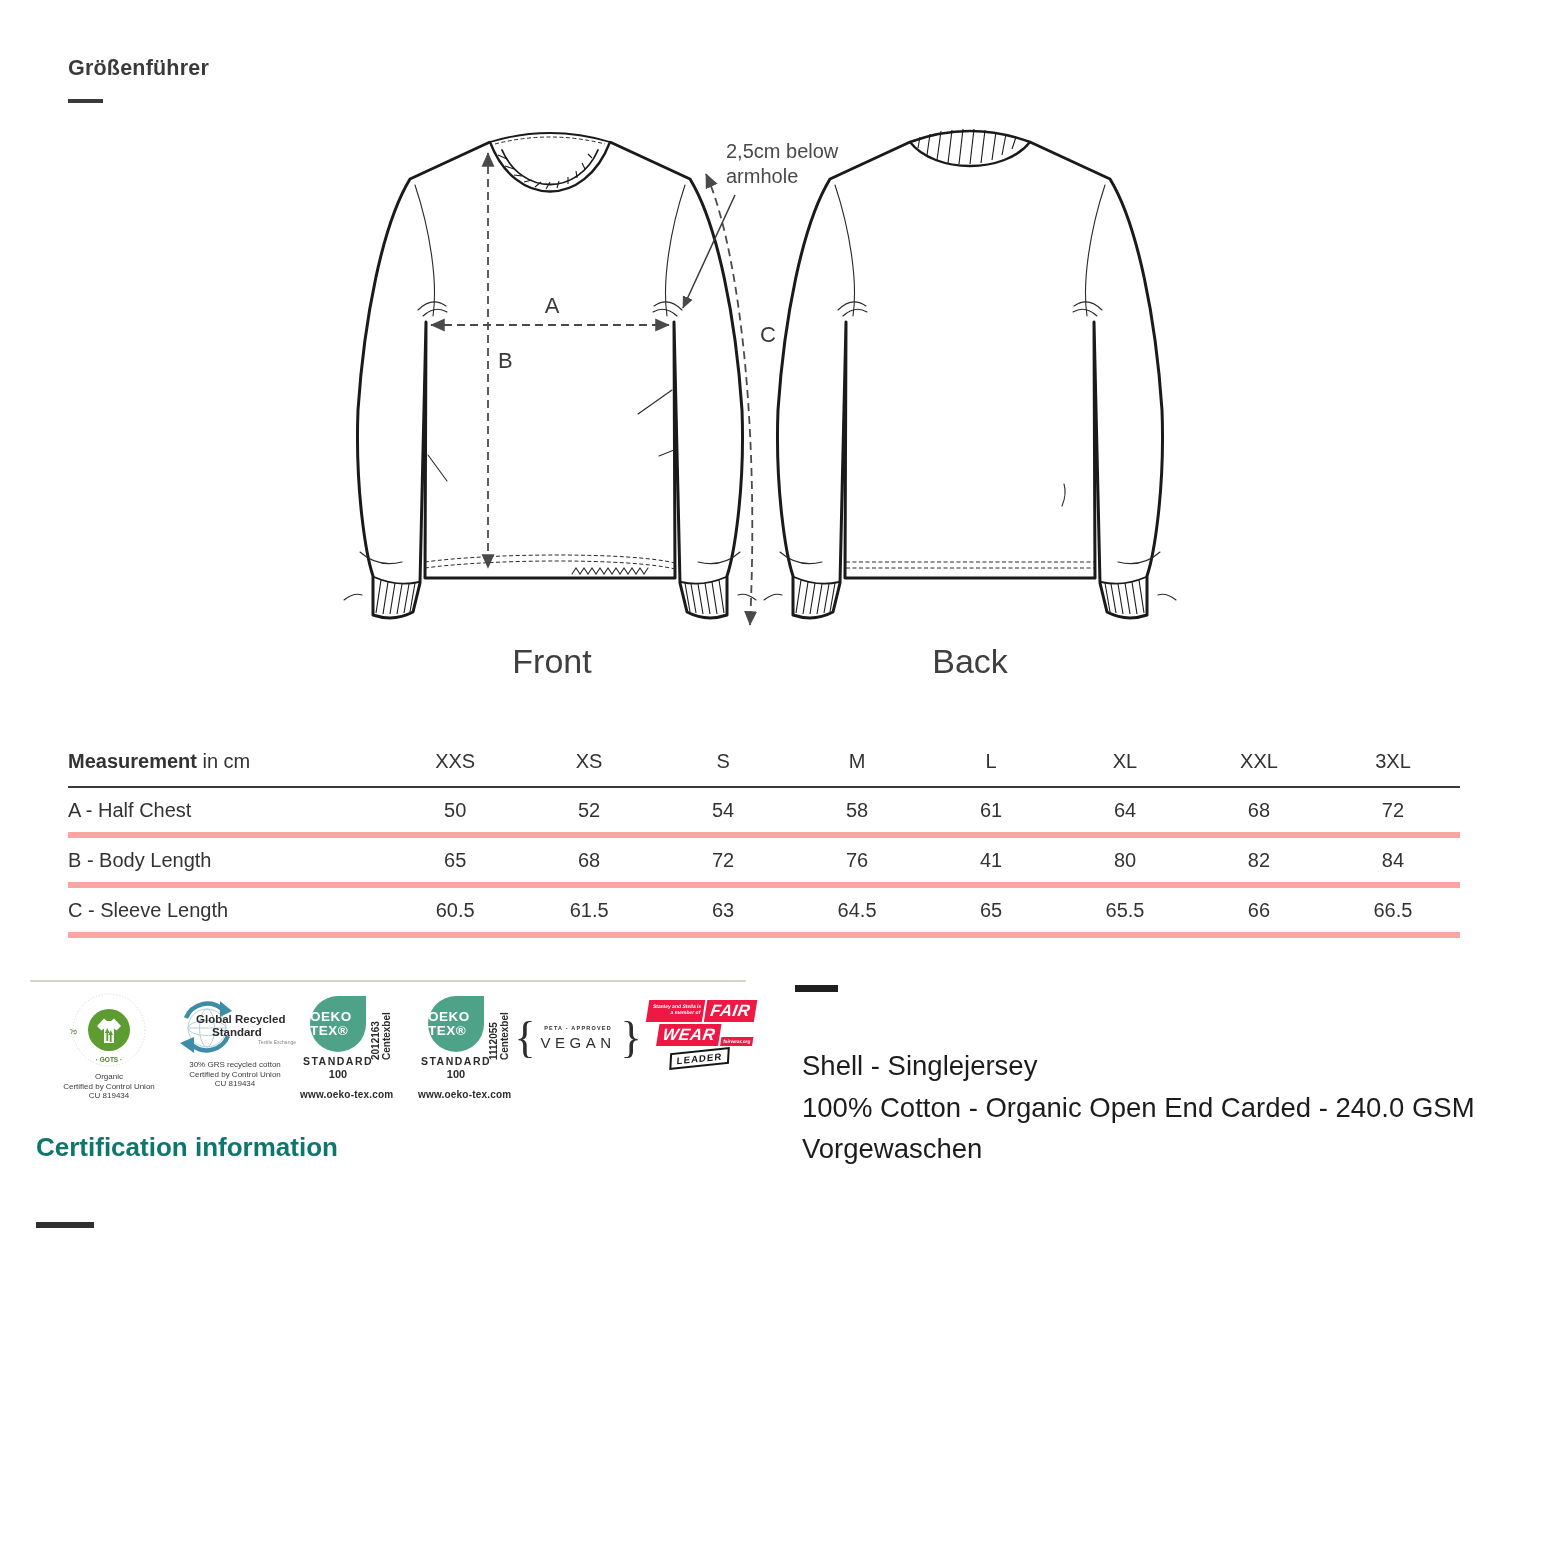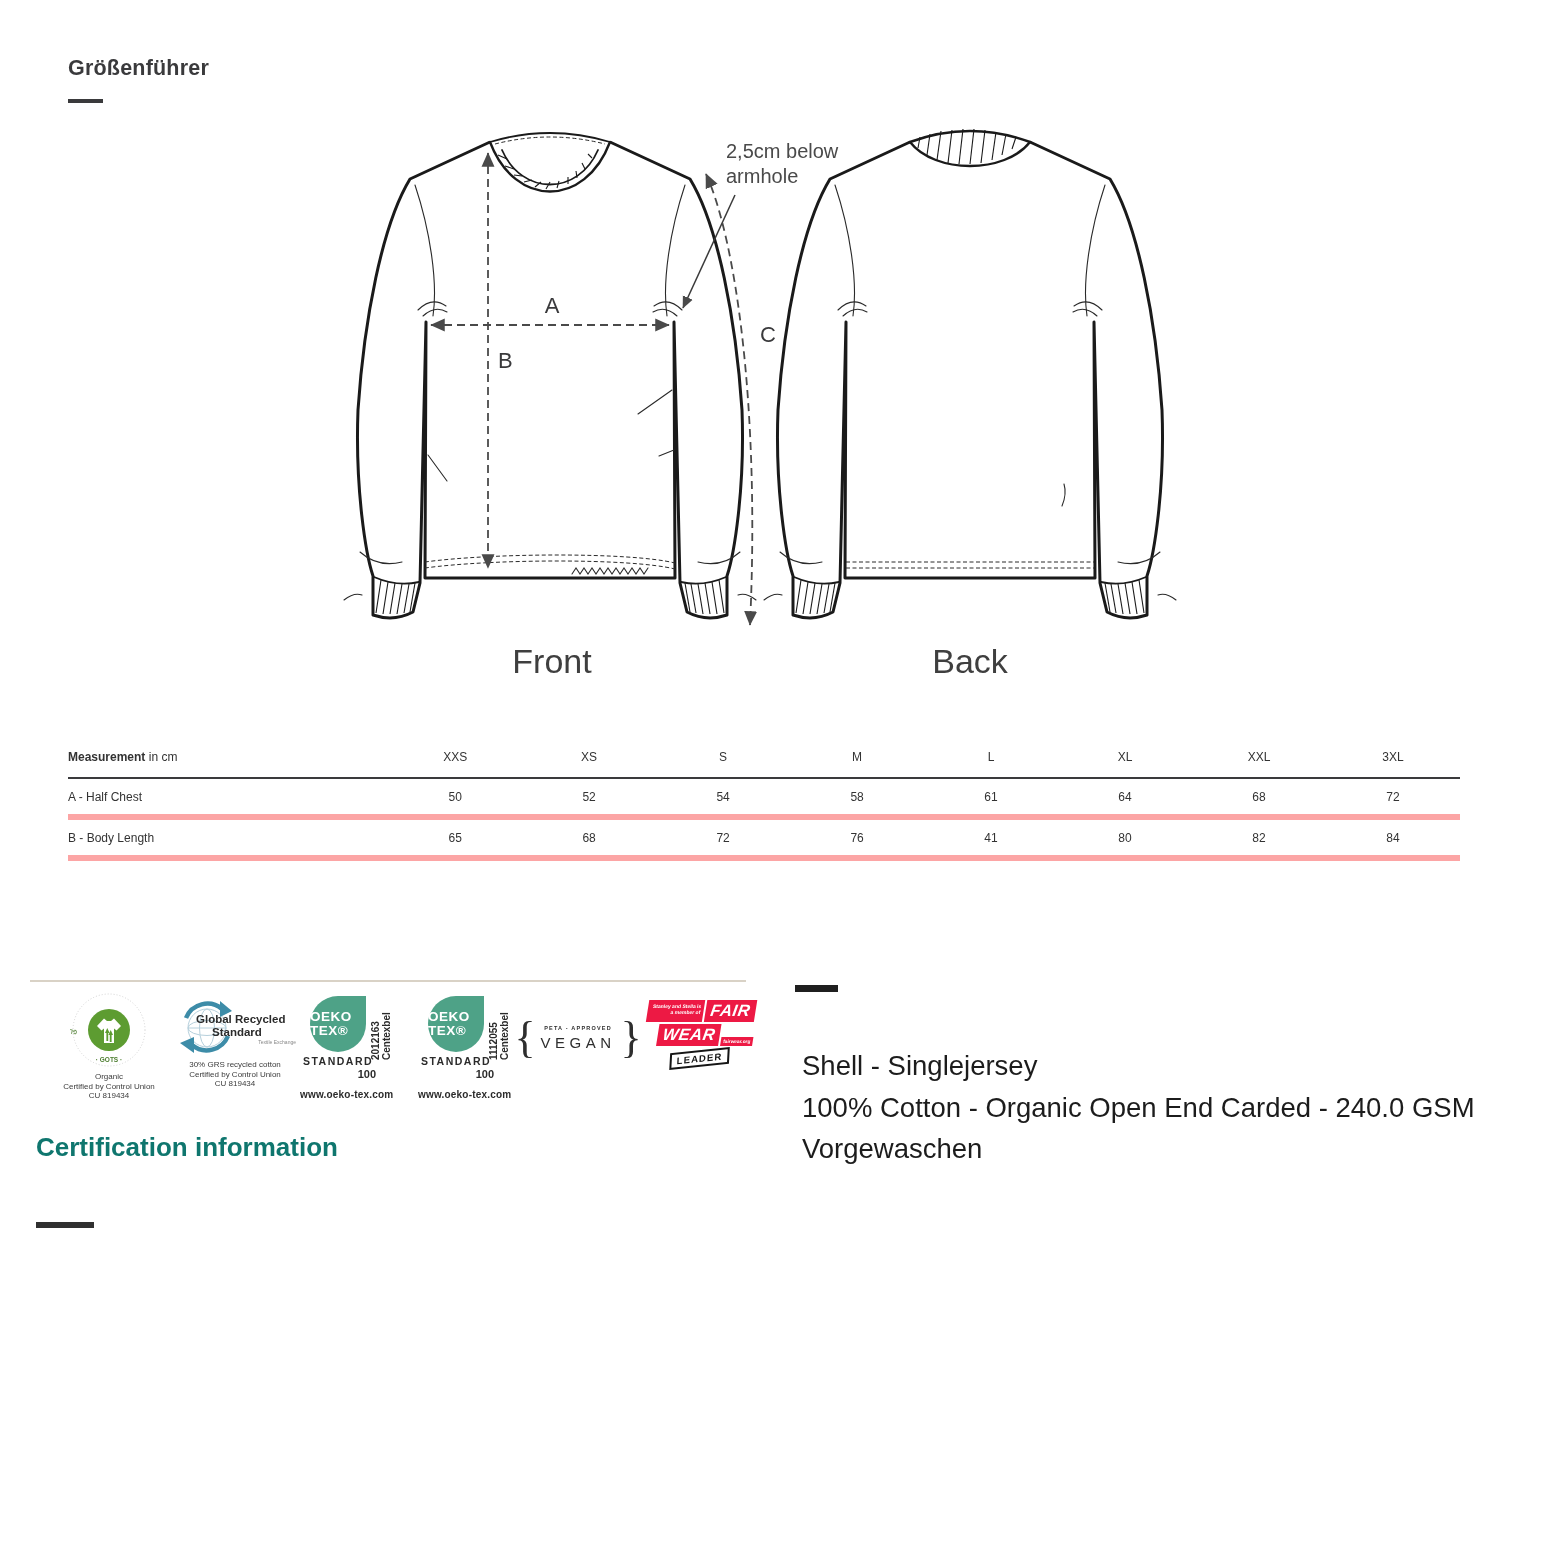--- a/index.html
+++ b/index.html
@@ -24,21 +24,21 @@
   .meas{fill:none;stroke:#4a4a4a;stroke-width:1.8;stroke-dasharray:8 5;}
   .leader{fill:none;stroke:#3a3a3a;stroke-width:1.5;}
   .mlabel{font:22px "Liberation Sans",sans-serif;fill:#3a3a3c;}
   #annotation{left:726px;top:139px;font-size:20px;line-height:25px;color:#4a4a4a;}
   .view-label{top:642px;width:200px;text-align:center;font-size:34px;color:#3f3f3f;}
   #front-label{left:452px;}
   #back-label{left:870px;}
 
   
   #size-table-wrap{left:68px;top:744px;width:1392px;}
-  table{width:100%;border-collapse:collapse;font-size:12px;color:#333333;}
+  table{width:100%;border-collapse:collapse;font-size:20px;color:#333333;}
   thead th{font-weight:400;text-align:center;padding:6px 0 13px;border-bottom:2px solid #3a3a3c;}
   th.lbl,td.lbl{text-align:left;width:23%;}
   tbody td{text-align:center;padding:10.5px 0;border-bottom:6px solid #fca5a5;}
   td,th{width:9.625%;}
   .b{font-weight:700;}
 
   
   #logo-separator{left:30px;top:980px;width:716px;height:2px;background:#d9d2c6;}
   #cert-logos{left:30px;top:984px;width:716px;height:140px;}
   .logo{position:absolute;}
@@ -57,21 +57,21 @@
   #grs-logo .cap{position:absolute;left:0;top:62px;width:118px;}
 
   .oeko-logo{width:104px;height:110px;}
   #oeko1-logo{left:270px;top:12px;}
   #oeko2-logo{left:388px;top:12px;}
   .droplet{position:absolute;left:10px;top:0;width:56px;height:56px;background:#4ea287;
     border-radius:50% 0 50% 50%;display:flex;flex-direction:column;justify-content:center;
     color:#fff;font-weight:800;font-size:13.5px;line-height:14px;letter-spacing:.5px;}
   .oeko-standard{position:absolute;left:0;top:59px;width:76px;text-align:center;
     font-size:10.5px;font-weight:700;letter-spacing:1.5px;color:#2b2b2b;}
-  .oeko-100{position:absolute;left:0;top:72px;width:76px;text-align:right;font-size:11px;font-weight:700;color:#2b2b2b;}
+  .oeko-100{position:absolute;left:0;top:72px;width:76px;text-align:center;font-size:11px;font-weight:700;color:#2b2b2b;}
   .oeko-vert{position:absolute;left:70px;top:2px;height:62px;writing-mode:vertical-rl;transform:rotate(180deg);
     font-size:10px;font-weight:700;color:#2b2b2b;line-height:11px;}
   .oeko-url{position:absolute;left:0;top:93px;width:104px;font-size:10px;font-weight:700;color:#2b2b2b;letter-spacing:.2px;}
 
   #vegan-logo{left:498px;top:32px;width:100px;display:flex;align-items:center;justify-content:center;color:#2e2e2e;}
   .brace{font-family:"Liberation Serif",serif;font-size:44px;font-weight:400;line-height:44px;}
   #vegan-mid{text-align:center;margin:0 5px;}
   #vegan-approved{font-size:5.5px;font-weight:700;letter-spacing:1.2px;}
   #vegan-word{font-size:15px;letter-spacing:4.5px;font-weight:500;margin-top:3px;}
 
@@ -239,20 +239,31 @@
         <td class="lbl">B - Body Length</td>
         <td>65</td>
         <td>68</td>
         <td>72</td>
         <td>76</td>
         <td>41</td>
         <td>80</td>
         <td>82</td>
         <td>84</td>
       </tr>
+      <tr>
+        <td class="lbl">C - Sleeve Length</td>
+        <td>60.5</td>
+        <td>61.5</td>
+        <td>63</td>
+        <td>64.5</td>
+        <td>65</td>
+        <td>65.5</td>
+        <td>66</td>
+        <td>66.5</td>
+      </tr>
     </tbody>
   </table>
 </div>
 
 <div class="abs" id="logo-separator"></div>
 <div class="abs" id="cert-logos">
 
   <div class="logo" id="gots-logo">
     <svg width="78" height="78" viewBox="0 0 78 78">
       <circle cx="39" cy="38" r="36" fill="#fff" stroke="#c9c9c9" stroke-width="0.8" stroke-dasharray="1 2"></circle>

